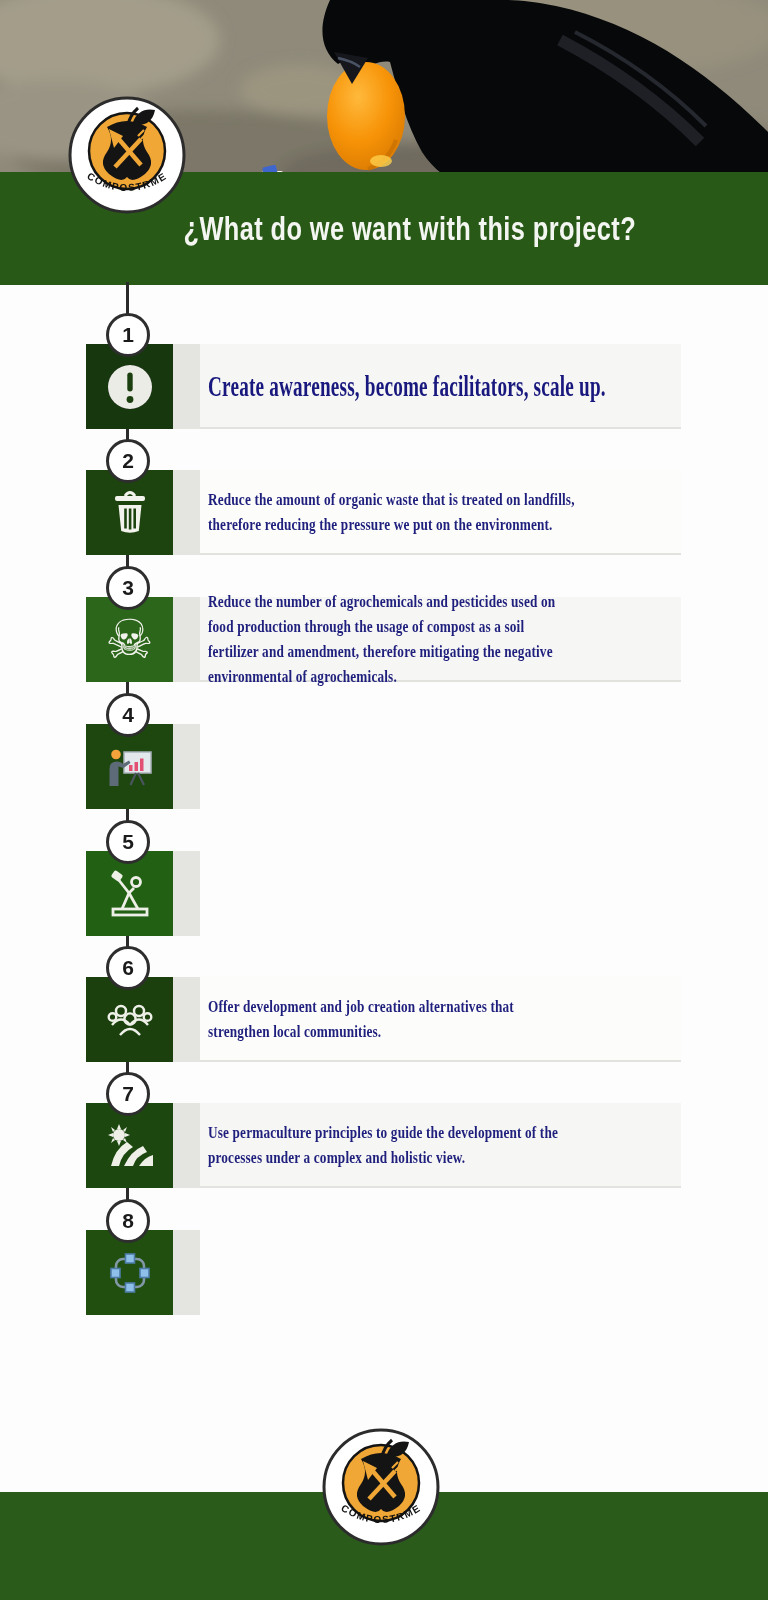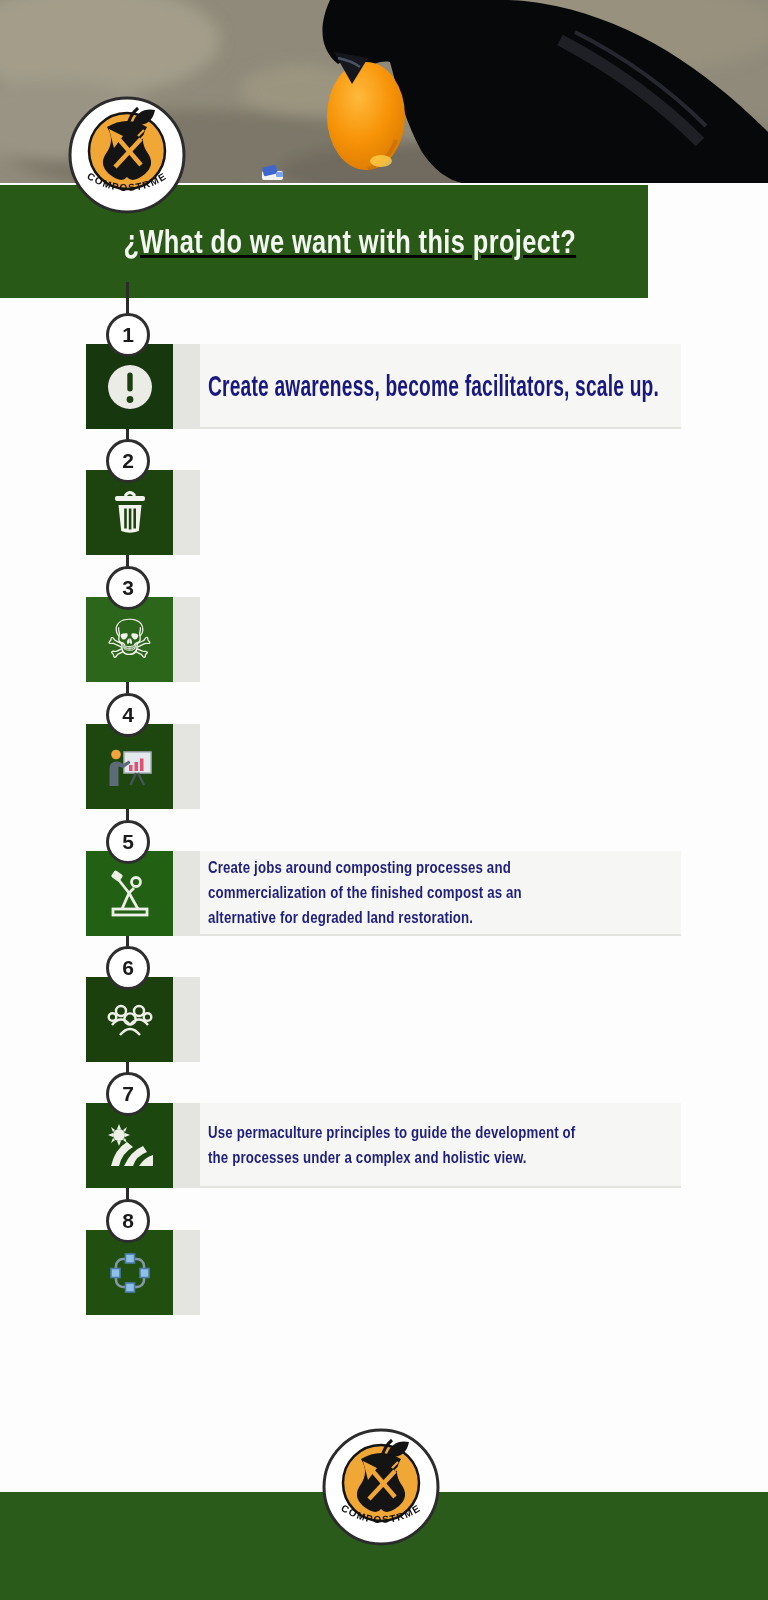--- a/index.html
+++ b/index.html
@@ -1,32 +1,32 @@
 <!DOCTYPE html>
 <html><head>
 <meta charset="utf-8">
 <style>
   html,body{margin:0;padding:0;background:#ffffff;}
   .page{position:relative;width:768px;height:1600px;margin:0 auto;overflow:hidden;
         font-family:"Liberation Sans",sans-serif;background:#fdfdfd;}
   
   .photo{position:absolute;left:0;top:0;width:768px;height:183px;z-index:0;}
   
-  .banner{position:absolute;left:0;top:185px;width:648px;height:113px;background:#295917;z-index:1;
-          display:flex;align-items:center;justify-content:center;padding-left:52px;box-sizing:border-box;text-decoration:underline;}
+  .banner{position:absolute;left:0;top:172px;width:768px;height:113px;background:#295917;z-index:1;
+          display:flex;align-items:center;justify-content:center;padding-left:52px;box-sizing:border-box;}
   .banner h1{margin:0;color:#f4f6f1;font-size:33px;font-weight:700;letter-spacing:.5px;
              transform:scaleX(.77);transform-origin:center center;white-space:nowrap;}
   
   .tl-line{position:absolute;left:126px;top:282px;width:3px;height:953px;background:#2b2b2b;z-index:1;}
   .row{position:absolute;left:0;width:768px;height:85px;z-index:2;}
   .icon-box{position:absolute;left:86px;top:0;width:87px;height:85px;display:flex;
             align-items:center;justify-content:center;z-index:3;}
   .strip{position:absolute;left:173px;top:0;width:27px;height:85px;background:#e4e4e1;}
   .panel{position:absolute;left:200px;top:0;width:481px;height:85px;display:flex;align-items:center;
-         border-bottom:2px solid #e2e2df;box-sizing:border-box;}
+         border-bottom:2px solid #e2e2df;box-sizing:border-box;font-family:Liberation Serif, serif;}
   .panel.odd{background:#f6f6f4;}
   .panel.even{background:#fcfcfa;}
   .panel p{margin:0 0 0 8px;color:#1f1f7d;font-size:17px;font-weight:700;line-height:25px;
            width:580px;transform:scaleX(.78);transform-origin:left center;letter-spacing:.2px;}
   .panel p.big{font-size:30px;line-height:34px;width:auto;white-space:nowrap;
                transform:scaleX(.64);color:#18187e;letter-spacing:.3px;}
   .num{position:absolute;left:106px;top:-31px;width:44px;height:44px;border-radius:50%;
        background:#ffffff;border:3px solid #2e2e2e;box-sizing:border-box;z-index:4;
        display:flex;align-items:center;justify-content:center;
        font-size:21px;font-weight:700;color:#1b1b1b;}
@@ -106,35 +106,41 @@
         <circle cx="28" cy="28" r="22" fill="#ecece6"></circle>
         <rect x="25.3" y="13.5" width="5.4" height="19" rx="2.7" fill="#1c3f10"></rect>
         <circle cx="28" cy="40.5" r="3.4" fill="#1c3f10"></circle>
       </svg>
     </div>
   </div>
 
   <div class="row" style="top:470px">
     <div class="num">2</div>
     <div class="strip"></div>
+    <div class="panel even">
+      <p>Reduce the amount of organic waste that is treated on landfills, therefore reducing the pressure we put on the environment.</p>
+    </div>
     <div class="icon-box" style="background: rgb(29, 67, 15);">
       <svg width="56" height="56" viewBox="0 0 56 56">
         <path d="M23,11 q5,-7 10,0" stroke="#f2f3ec" stroke-width="3" fill="none"></path>
         <rect x="13" y="11" width="30" height="5" rx="2" fill="#f2f3ec"></rect>
         <path d="M16.5,20 L39.5,20 L36.8,46 Q28,49.5 19.2,46 Z" fill="#f2f3ec"></path>
         <rect x="22.2" y="23.5" width="2.6" height="20" fill="#1d430f"></rect>
         <rect x="26.8" y="23.5" width="2.6" height="21" fill="#1d430f"></rect>
         <rect x="31.4" y="23.5" width="2.6" height="20" fill="#1d430f"></rect>
       </svg>
     </div>
   </div>
 
   <div class="row" style="top:597px">
     <div class="num">3</div>
     <div class="strip"></div>
+    <div class="panel odd">
+      <p>Reduce the number of agrochemicals and pesticides used on food production through the usage of compost as a soil fertilizer and amendment, therefore mitigating the negative environmental of agrochemicals.</p>
+    </div>
     <div class="icon-box" style="background: rgb(44, 102, 26);">
       <div class="skull-glyph">☠</div>
     </div>
   </div>
 
   <div class="row" style="top:724px">
     <div class="num">4</div>
     <div class="strip"></div>
     <div class="icon-box" style="background: rgb(29, 71, 14);">
       <svg width="56" height="56" viewBox="0 0 56 56">
@@ -145,40 +151,40 @@
         <path d="M34,34 L28.5,46 M36,34 L42,46" stroke="#4a5560" stroke-width="2.2" fill="none"></path>
         <circle cx="14" cy="15.5" r="4.8" fill="#f2a33c"></circle>
         <path d="M7.5,47 L7.5,30 Q7.5,22.5 14.5,22.5 Q19,22.5 21,25 L27,21.5 L28.5,24 L21.5,29 L16.5,27.5 L16.5,47 Z" fill="#5d6a77"></path>
       </svg>
     </div>
   </div>
 
   <div class="row" style="top:851px">
     <div class="num">5</div>
     <div class="strip"></div>
-    <div class="panel odd">
-      <p>Create jobs around composting processes and commercialization of the finished compost as an alternative for degraded land restoration.</p>
-    </div>
     <div class="icon-box" style="background: rgb(34, 97, 20);">
       <svg width="56" height="56" viewBox="0 0 56 56">
         <g stroke="#eef0e8" stroke-width="2.8" fill="none">
           <rect x="11" y="43" width="34" height="6"></rect>
           <circle cx="34" cy="16" r="4.5"></circle>
           <path d="M20,43 L27,27 L32,22"></path>
           <path d="M27,27 L36,43"></path>
           <path d="M27,27 L16,13"></path>
         </g>
         <rect x="10" y="6" width="10" height="8" rx="2" transform="rotate(35 15 10)" fill="#eef0e8"></rect>
       </svg>
     </div>
   </div>
 
   <div class="row" style="top:977px">
     <div class="num">6</div>
     <div class="strip"></div>
+    <div class="panel even">
+      <p>Offer development and job creation alternatives that strengthen local communities.</p>
+    </div>
     <div class="icon-box" style="background: rgb(27, 64, 14);">
       <svg width="56" height="56" viewBox="0 0 56 56">
         <g stroke="#eef0e8" stroke-width="2.4" fill="none">
           <circle cx="19" cy="19" r="5"></circle>
           <circle cx="37" cy="19" r="5"></circle>
           <path d="M10,33 q9,-11 18,0"></path>
           <path d="M28,33 q9,-11 18,0"></path>
           <circle cx="28" cy="27" r="5.6"></circle>
           <path d="M18,43 q10,-12 20,0"></path>
           <circle cx="10.5" cy="25" r="3.8"></circle>

